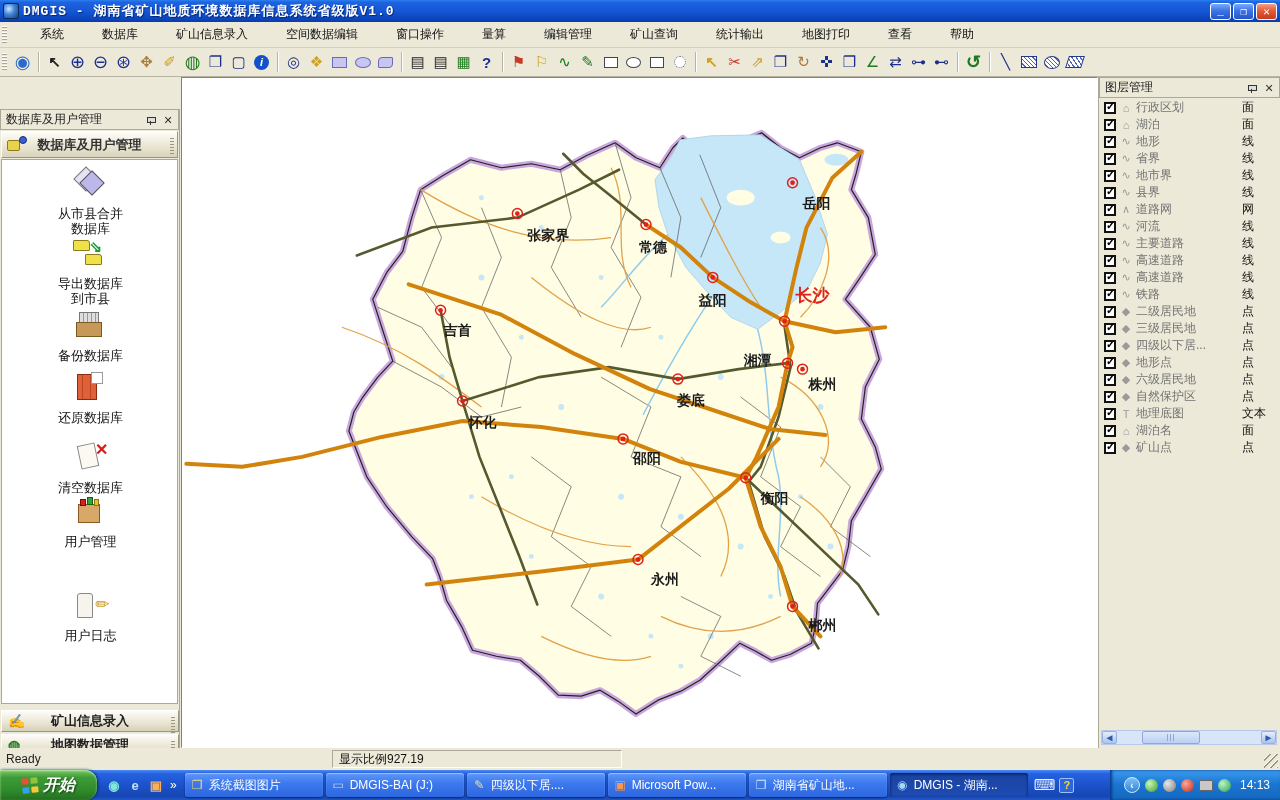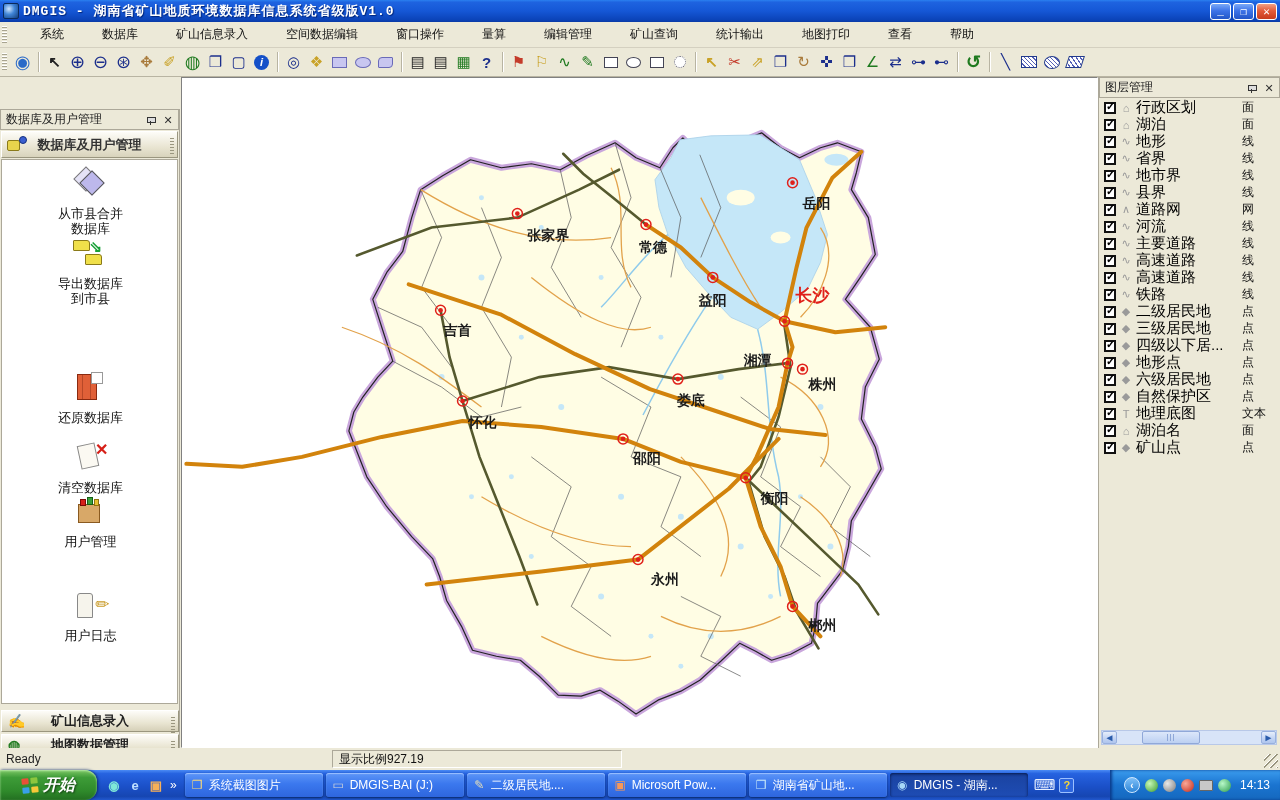--- a/index.html
+++ b/index.html
@@ -113,21 +113,21 @@
   .lhcell { border:1px solid #fff; border-right-color:#9a967f; border-bottom-color:#9a967f;
     background:linear-gradient(180deg,#FDFCF8 0%,#EAE6D4 60%,#DAD5BE 100%);
     font-size:12px; color:#222; display:flex; align-items:center; justify-content:center; }
   .lh1 { width:122px; letter-spacing:3px; }
   .lh2 { flex:1; color:#444; }
   .layerlist { position:absolute; left:1px; top:22px; width:180px; height:630px; background:#ECE9D8; overflow:hidden; }
   .lrow { display:flex; align-items:center; height:17px; padding-left:4px; }
   .cb { width:12px; height:12px; background:#fff; border:2px solid #111; position:relative; flex:0 0 auto; }
   .cb::after { content:"✓"; position:absolute; left:0px; top:-4px; font-size:11px; font-weight:bold; color:#000; }
   .licon { width:16px; text-align:center; color:#9a9a9a; font-size:11px; margin:0 2px; flex:0 0 auto; }
-  .lname { font-size:15px; color:#000000; flex:1 1 auto; white-space:nowrap; overflow:hidden; }
+  .lname { font-size:12px; color:#737373; flex:1 1 auto; white-space:nowrap; overflow:hidden; }
   .ltype { width:38px; font-size:12px; color:#111; text-align:left; flex:0 0 auto; }
   .hscroll { position:absolute; left:2px; bottom:3px; width:176px; height:15px; background:#D8E4F8; border:1px solid #B8C8E8; }
   .harrow { position:absolute; top:0; width:15px; height:13px; border-radius:2px; color:#2b5cab; font-weight:bold; font-size:10px;
     background:linear-gradient(180deg,#E6EEFB 0%,#C2D3F3 60%,#AFC5EE 100%); border:1px solid #98B0DE;
     display:flex; align-items:center; justify-content:center; }
   .harrow.left { left:0; } .harrow.right { right:0; }
   .hthumb { position:absolute; left:40px; top:0; width:58px; height:13px; border-radius:2px;
     background:linear-gradient(180deg,#DCE7FA 0%,#BCD0F2 100%); border:1px solid #90A8D8;
     display:flex; align-items:center; justify-content:center; }
   .hthumb i { width:8px; height:7px; background:repeating-linear-gradient(90deg,#8FA8D8 0 1px,transparent 1px 3px); }
@@ -314,20 +314,24 @@
         <div class="sitem" style="top:8px">
           <span class="sico ic-merge"><i class="d1"></i><i class="d2"></i></span>
           <span class="slabel">从市县合并
 数据库</span>
         </div>
         <div class="sitem" style="top:78px">
           <span class="sico ic-exp"><i class="f1"></i><span class="ar">⇘</span><i class="f2"></i></span>
           <span class="slabel">导出数据库
 到市县</span>
         </div>
+        <div class="sitem" style="top:150px">
+          <span class="sico ic-back"><i class="cards"></i><i class="box"></i></span>
+          <span class="slabel">备份数据库</span>
+        </div>
         <div class="sitem" style="top:212px">
           <span class="sico ic-rest"><i class="book"></i><i class="pg"></i></span>
           <span class="slabel">还原数据库</span>
         </div>
         <div class="sitem" style="top:282px">
           <span class="sico ic-clear"><i class="pg"></i><span class="x">✕</span></span>
           <span class="slabel">清空数据库</span>
         </div>
         <div class="sitem" style="top:336px">
           <span class="sico ic-user"><i class="bag"></i><i class="i1"></i><i class="i2"></i><i class="i3"></i></span>
@@ -679,21 +683,21 @@
       <div class="taskbtn">
           <span class="tico folder">❒</span>
           <span class="tlabel">系统截图图片</span>
         </div>
       <div class="taskbtn">
           <span class="tico drive">▭</span>
           <span class="tlabel">DMGIS-BAI (J:)</span>
         </div>
       <div class="taskbtn">
           <span class="tico pencil">✎</span>
-          <span class="tlabel">二级居民地....</span>
+          <span class="tlabel">四级以下居....</span>
         </div>
       <div class="taskbtn">
           <span class="tico ppt">▣</span>
           <span class="tlabel">Microsoft Pow...</span>
         </div>
       <div class="taskbtn">
           <span class="tico page">❒</span>
           <span class="tlabel">湖南省矿山地...</span>
         </div>
       <div class="taskbtn active">

